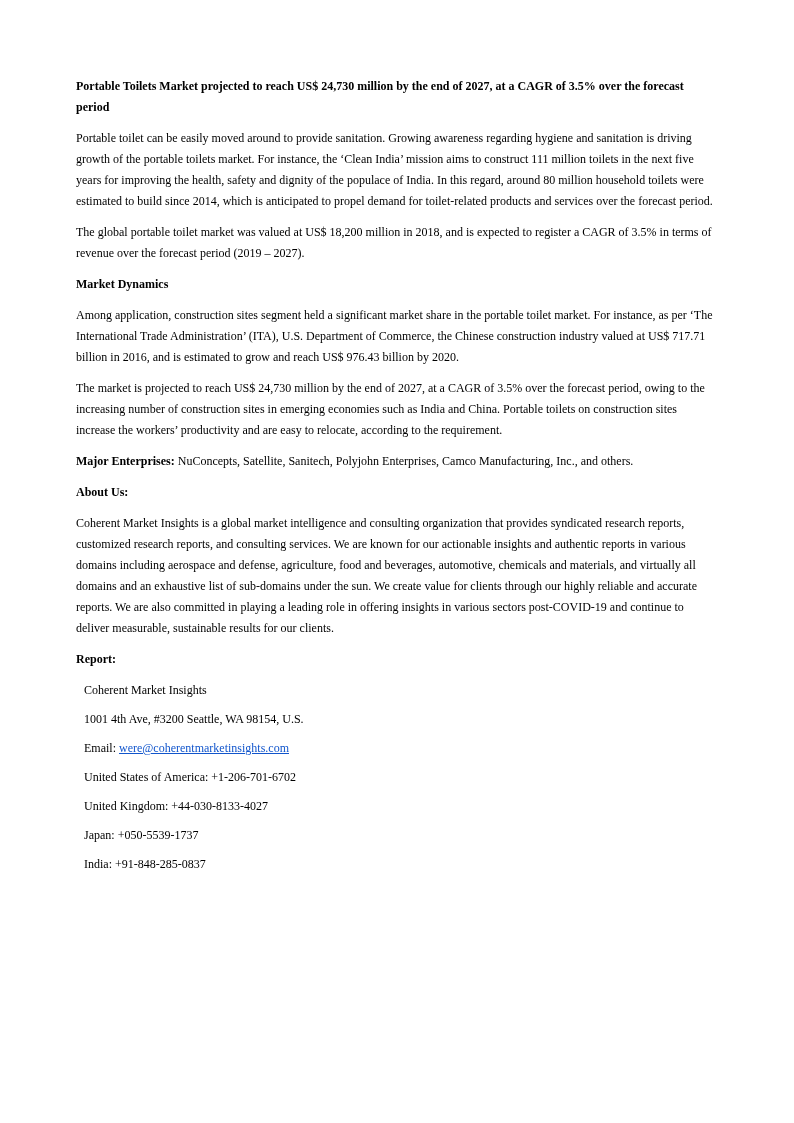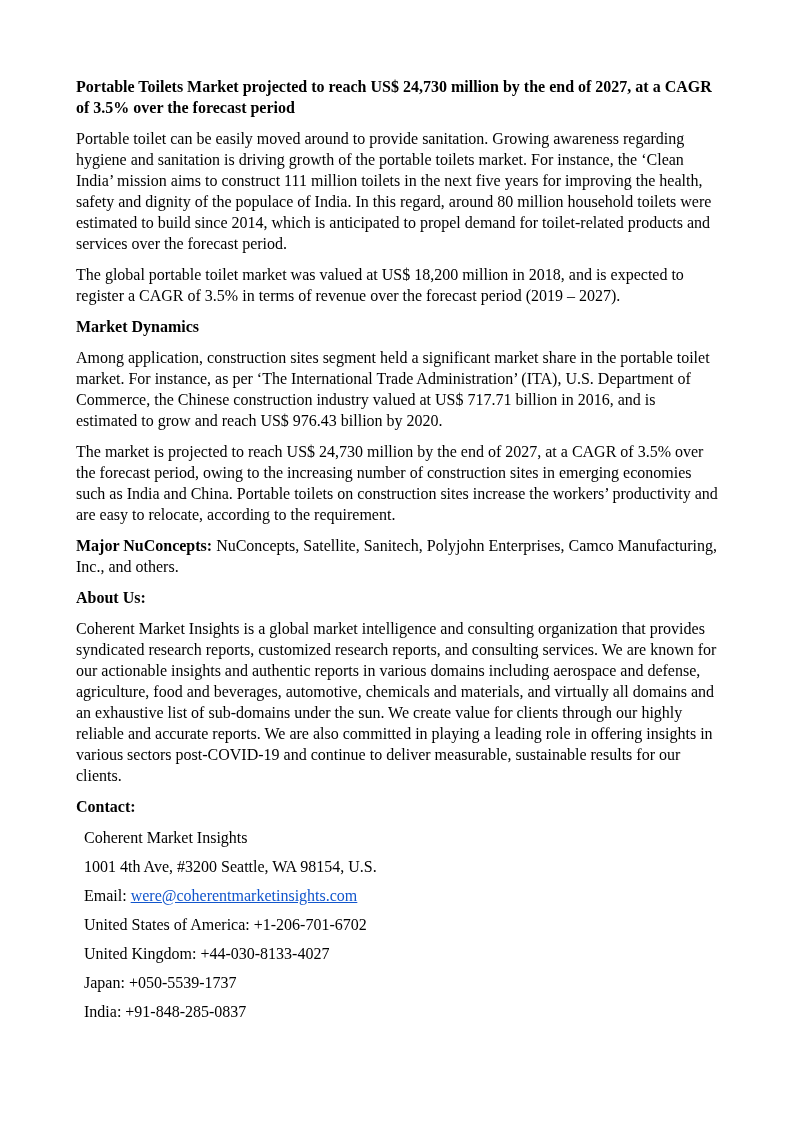--- a/index.html
+++ b/index.html
@@ -9,21 +9,21 @@
   }
   .page {
     position: relative;
     width: 794px;
     height: 1123px;
     margin: 0 auto;
     background: #ffffff;
     box-sizing: border-box;
     padding: 76px 76px 0 76px;
     font-family: "Liberation Serif", "DejaVu Serif", serif;
-    font-size: 16px;
+    font-size: 12px;
     line-height: 21px;
     color: #000000;
   }
   p {
     margin: 0 0 10px 0;
   }
   .bold {
     font-weight: bold;
   }
   a.link {
@@ -47,28 +47,28 @@
 
   <p>The global portable toilet market was valued at US$ 18,200 million in 2018, and is expected to register a CAGR of 3.5% in terms of revenue over the forecast period (2019 – 2027).</p>
 
 
   <p class="bold">Market Dynamics</p>
 
   <p>Among application, construction sites segment held a significant market share in the portable toilet market. For instance, as per ‘The International Trade Administration’ (ITA), U.S. Department of Commerce, the Chinese construction industry valued at US$ 717.71 billion in 2016, and is estimated to grow and reach US$ 976.43 billion by 2020.</p>
 
   <p>The market is projected to reach US$ 24,730 million by the end of 2027, at a CAGR of 3.5% over the forecast period, owing to the increasing number of construction sites in emerging economies such as India and China. Portable toilets on construction sites increase the workers’ productivity and are easy to relocate, according to the requirement.</p>
 
-  <p><span class="bold">Major NuConcepts:</span>
+  <p><span class="bold">Major Enterprises:</span>
     <span>NuConcepts, Satellite, Sanitech, Polyjohn Enterprises, Camco Manufacturing, Inc., and others.</span></p>
 
   <p class="bold">About Us:</p>
 
   <p>Coherent Market Insights is a global market intelligence and consulting organization that provides syndicated research reports, customized research reports, and consulting services. We are known for our actionable insights and authentic reports in various domains including aerospace and defense, agriculture, food and beverages, automotive, chemicals and materials, and virtually all domains and an exhaustive list of sub-domains under the sun. We create value for clients through our highly reliable and accurate reports. We are also committed in playing a leading role in offering insights in various sectors post-COVID-19 and continue to deliver measurable, sustainable results for our clients.</p>
 
-  <p class="bold">Contact:</p>
+  <p class="bold">Report:</p>
 
   <div class="contact-block">
     <div>Coherent Market Insights</div>
     <div>1001 4th Ave, #3200 Seattle, WA 98154, U.S.</div>
     <div><span>Email: </span><a class="link">were@coherentmarketinsights.com</a></div>
     <div>United States of America: +1-206-701-6702</div>
     <div>United Kingdom: +44-030-8133-4027</div>
     <div>Japan: +050-5539-1737</div>
     <div>India: +91-848-285-0837</div>
   </div>

